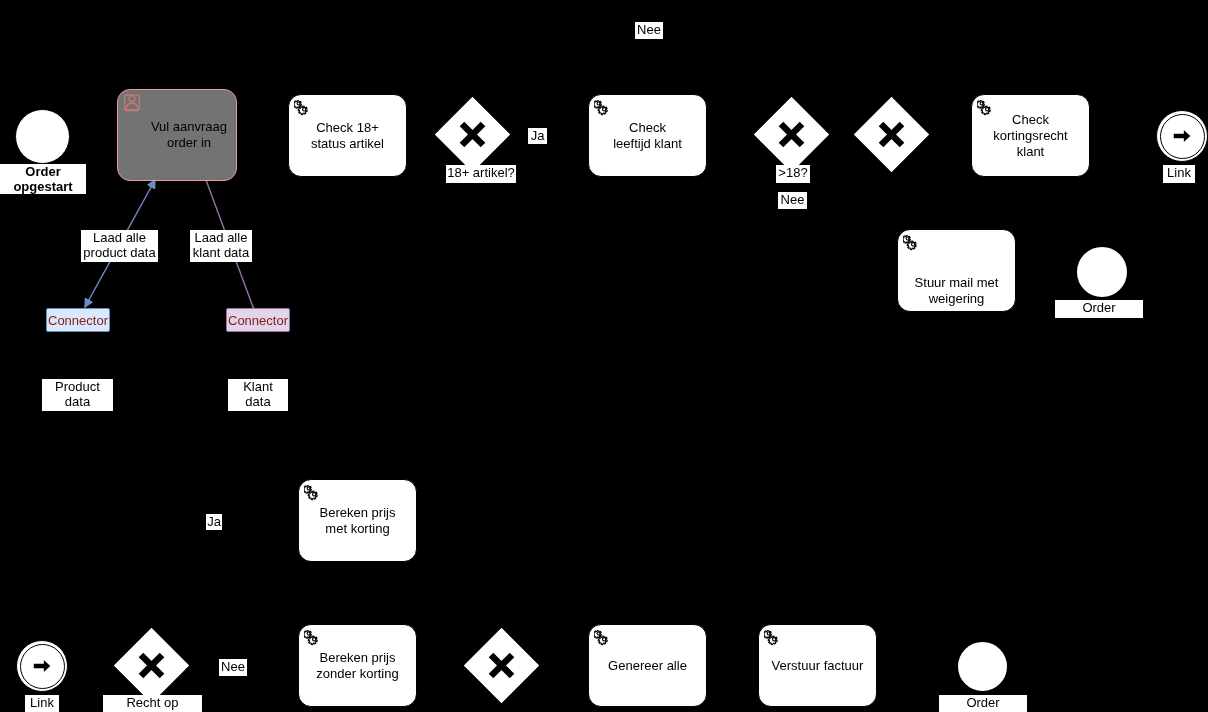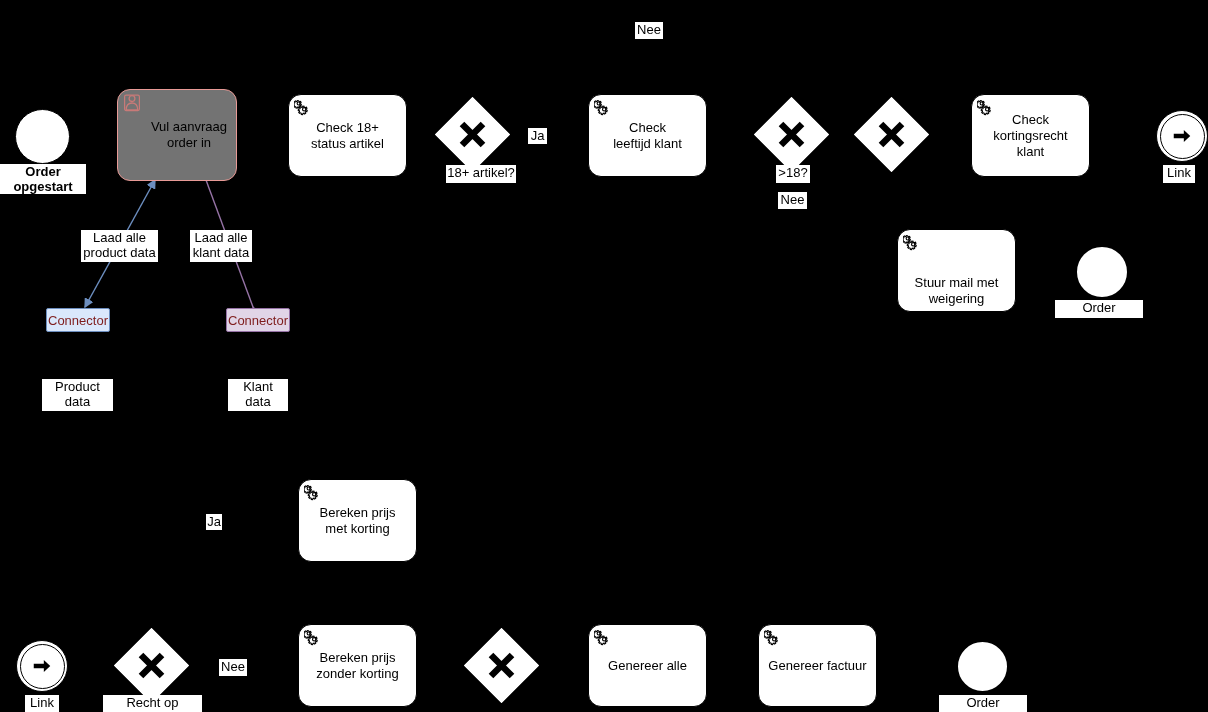--- a/index.html
+++ b/index.html
@@ -368,19 +368,19 @@
     <span class="marker">
       <svg viewBox="0 0 20 20" width="18" height="18">
         <g fill="none" stroke="#000" stroke-width="1.25">
           <path d="M12.6 9.4 l1.25 -0.35 0.55 1.35 -1.05 0.75 0.1 0.95 1.2 0.5 -0.35 1.4 -1.3 -0.05 -0.55 0.8 0.5 1.2 -1.2 0.8 -0.9 -0.95 -0.9 0.25 -0.35 1.25 -1.45 -0.1 -0.1 -1.3 -0.8 -0.5 -1.15 0.55 -0.85 -1.15 0.9 -0.95 -0.2 -0.9 -1.25 -0.4 0.3 -1.4 1.3 0 0.55 -0.8 -0.45 -1.2 1.25 -0.75 0.85 1 0.9 -0.2 0.4 -1.25 1.4 0.15 0.05 1.3z"></path>
           <circle cx="11.3" cy="11.5" r="1.85"></circle>
           <path d="M6.2 3.1 l1.15 -0.3 0.5 1.2 -0.95 0.7 0.1 0.85 1.1 0.45 -0.3 1.25 -1.2 -0.05 -0.5 0.75 0.45 1.05 -1.1 0.7 -0.8 -0.85 -0.8 0.2 -0.3 1.15 -1.3 -0.1 -0.1 -1.15 -0.75 -0.45 -1.05 0.5 -0.75 -1.05 0.8 -0.85 -0.2 -0.8 -1.1 -0.4 0.25 -1.25 1.2 0 0.5 -0.75 -0.4 -1.05 1.1 -0.7 0.8 0.9 0.8 -0.2 0.35 -1.1 1.25 0.15z"></path>
           <circle cx="5.1" cy="5.0" r="1.6"></circle>
         </g>
       </svg>
     </span>
-    <span class="task-label">Genereer factuur</span>
+    <span class="task-label">Verstuur factuur</span>
   </div>
 
   <div class="node event end" style="left:956px; top:640px; width:53px; height:53px;"></div>
   <div class="label" style="left:939px; top:695px; width:88px; height:18px;">Order afgerond</div>
 
 </div>
 
 </body></html>

